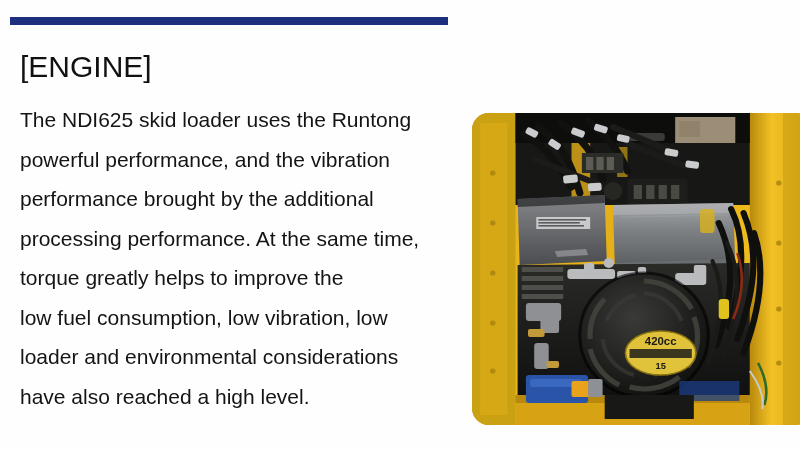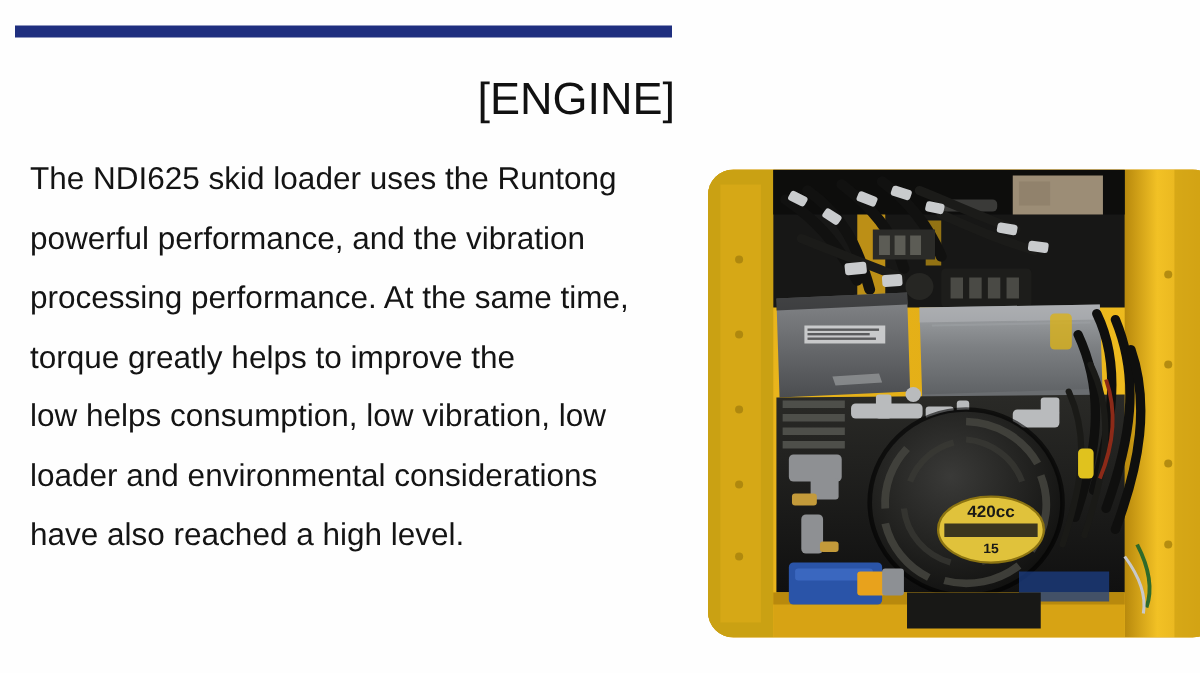--- a/index.html
+++ b/index.html
@@ -27,21 +27,21 @@
     height: 8px;
     background: #1f2f7f;
   }
 
   
   #page-title {
     position: absolute;
     left: 20px;
     top: 48px;
     width: 430px;
-    text-align: right;
+    text-align: left;
     font-size: 30px;
     line-height: 38px;
     color: #111111;
     letter-spacing: 0px;
     white-space: nowrap;
   }
 
   
   #body-copy {
     position: absolute;
@@ -78,23 +78,24 @@
 
 <div id="slide">
 
   <div id="accent-bar"></div>
 
   <div id="page-title">[ENGINE]</div>
 
   <div id="body-copy">
     <div class="line">The NDI625 skid loader uses the Runtong</div>
     <div class="line">powerful performance, and the vibration</div>
+    <div class="line">performance brought by the additional</div>
     <div class="line">processing performance. At the same time,</div>
     <div class="line">torque greatly helps to improve the</div>
-    <div class="line">low helps consumption, low vibration, low</div>
+    <div class="line">low fuel consumption, low vibration, low</div>
     <div class="line">loader and environmental considerations</div>
     <div class="line">have also reached a high level.</div>
   </div>
 
   <div id="engine-photo">
     <svg viewBox="0 0 328 312" preserveAspectRatio="none">
       <defs>
         <linearGradient id="gYellow" x1="0" y1="0" x2="1" y2="0">
           <stop offset="0" stop-color="#caa017"></stop>
           <stop offset="0.12" stop-color="#e9b51c"></stop>

